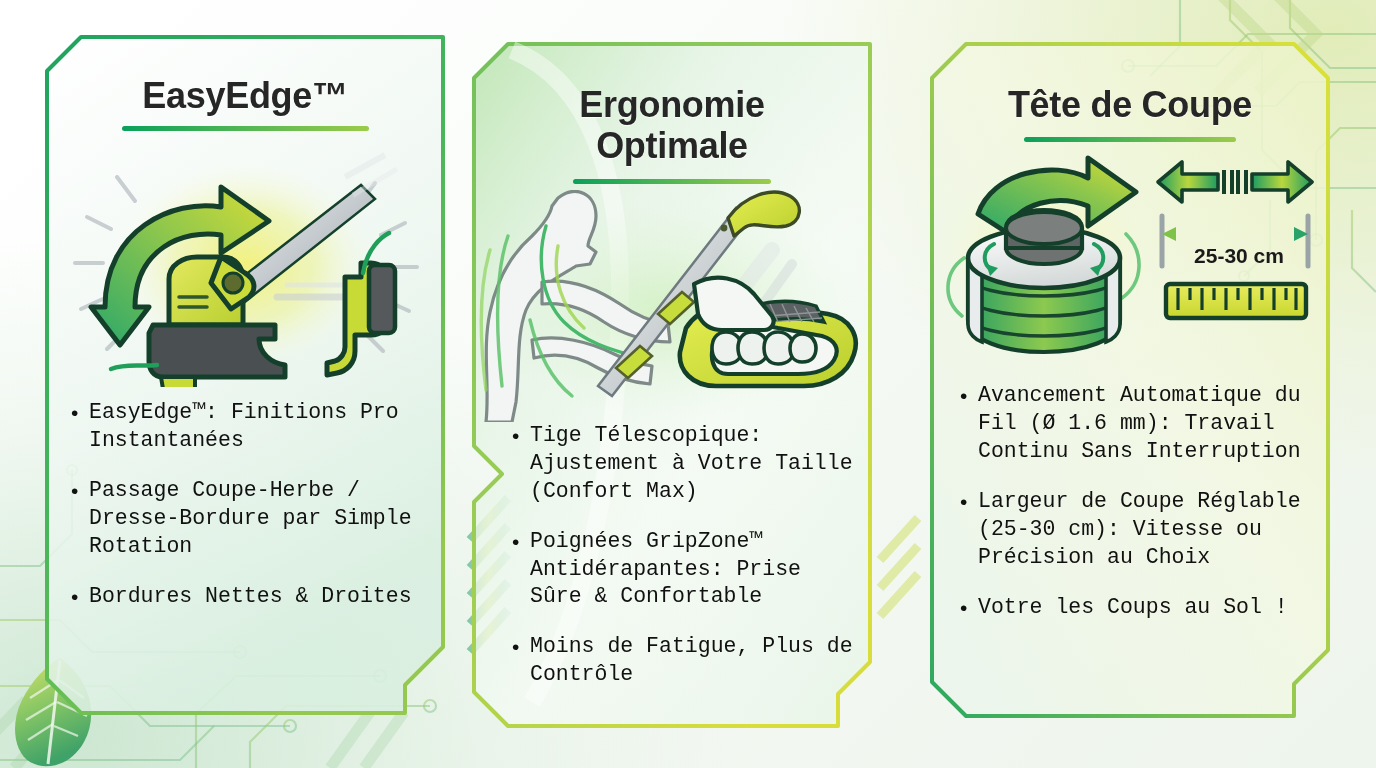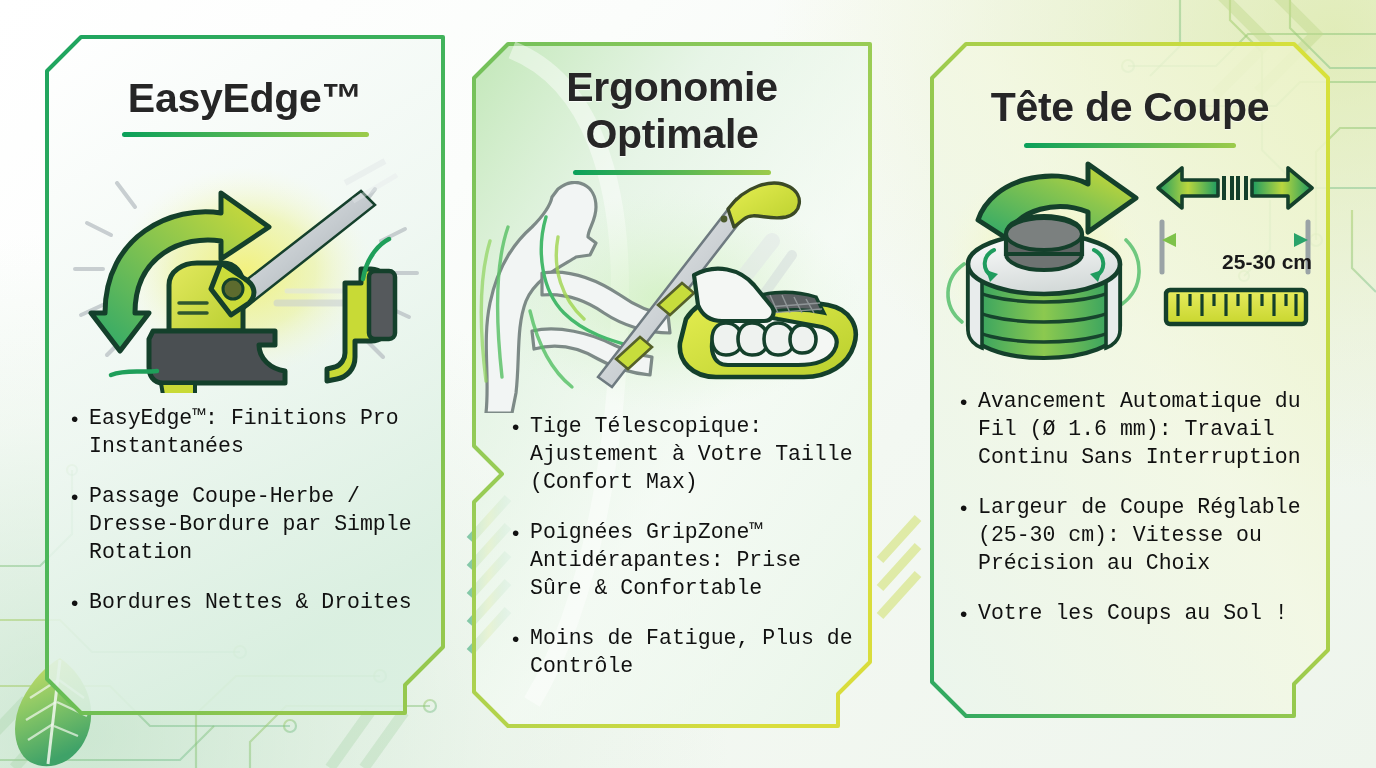--- a/index.html
+++ b/index.html
@@ -33,25 +33,25 @@
     z-index: 2;
     width: 100%; height: 100%;
     display: flex; flex-direction: column;
   }
 
   #panel-1 { left: 45px;  top: 35px;  width: 400px; height: 680px; }
   #panel-2 { left: 472px; top: 42px;  width: 400px; height: 686px; }
   #panel-3 { left: 930px; top: 42px;  width: 400px; height: 676px; }
 
   .title-wrap { text-align: center; padding-top: 40px; }
-  #panel-2 .title-wrap { padding-top: 22px; }
+  #panel-2 .title-wrap { padding-top: 42px; }
   #panel-3 .title-wrap { padding-top: 42px; }
 
   .ptitle {
-    font-size: 41px;
+    font-size: 36px;
     font-weight: bold;
     color: #262626;
     line-height: 1.15;
     letter-spacing: -0.3px;
     text-shadow: 0 1px 1px rgba(255,255,255,0.8);
   }
   .underline {
     height: 5px; border-radius: 3px;
     margin: 10px auto 0;
     width: 247px;
@@ -553,21 +553,21 @@
               <path d="M284 140 L284 152"></path>
             <path d="M296 140 L296 162"></path>
               <path d="M308 140 L308 152"></path>
             <path d="M320 140 L320 162"></path>
               <path d="M332 140 L332 152"></path>
             <path d="M344 140 L344 162"></path>
               <path d="M356 140 L356 152"></path>
             <path d="M366 140 L366 162"></path>
           </g>
         </svg>
-        <div class="measure-label" style="position:absolute; left:236px; top:96px; width:146px; text-align:right;">25-30 cm</div>
+        <div class="measure-label" style="position:absolute; left:236px; top:96px; width:146px; text-align:center;">25-30 cm</div>
       </div>
 
       <div class="bullets">
         <div class="bullet">
           <span class="dot">•</span>
           <span class="btxt">Avancement Automatique du Fil (Ø 1.6 mm): Travail Continu Sans Interruption</span>
         </div>
         <div class="bullet">
           <span class="dot">•</span>
           <span class="btxt">Largeur de Coupe Réglable (25-30 cm): Vitesse ou Précision au Choix</span>

